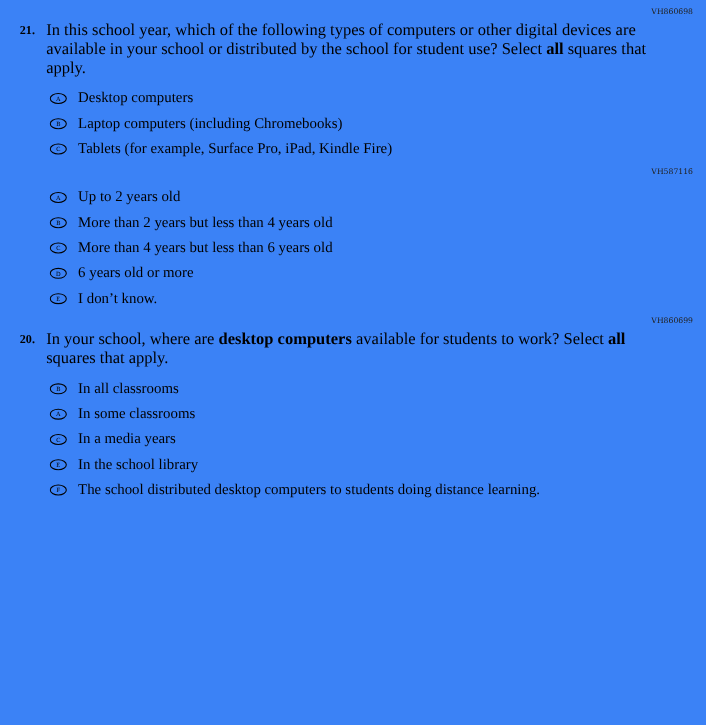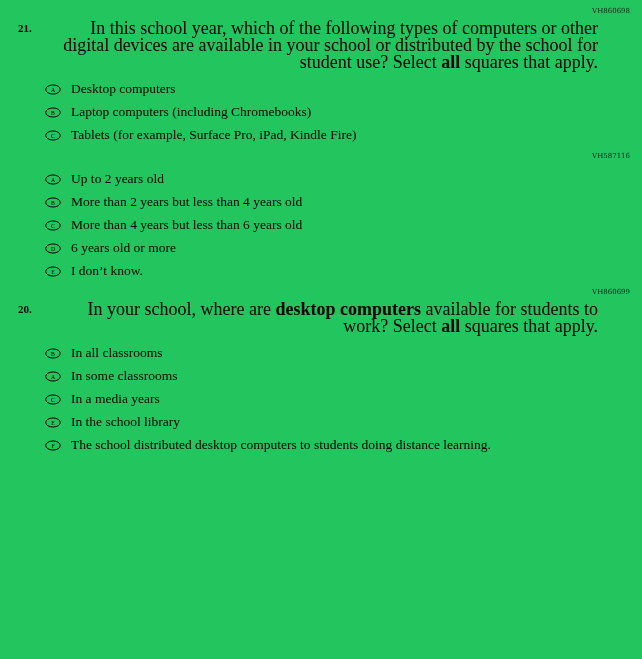--- a/index.html
+++ b/index.html
@@ -9,21 +9,21 @@
     color: #000000;
     font-family: "Liberation Serif", serif;
   }
   .page {
     position: relative;
     width: 642px;
     height: 659px;
     box-sizing: border-box;
     padding: 6px 10px 0 18px;
     overflow: hidden;
-    background: #22c55e;
+    background: #3b82f6;
   }
   .question-block { width: 100%; }
   .question-block + .question-block { }
 
   .qcode {
     text-align: right;
     font-size: 7px;
     font-family: "DejaVu Serif", serif;
     color: #222;
     height: 10px;
@@ -36,24 +36,23 @@
     align-items: flex-start;
   }
   .qnum {
     flex: none;
     width: 24px;
     font-weight: bold;
     font-size: 11px;
     line-height: 17px;
   }
   .qtext {
-    font-size: 18px;
+    font-size: 15px;
     line-height: 17px;
     max-width: 556px;
-    text-align: right;
   }
   .options {
     margin: 11px 0 0 27px;
   }
   .option {
     display: flex;
     align-items: center;
     margin-bottom: 9px;
     height: 14px;
   }

